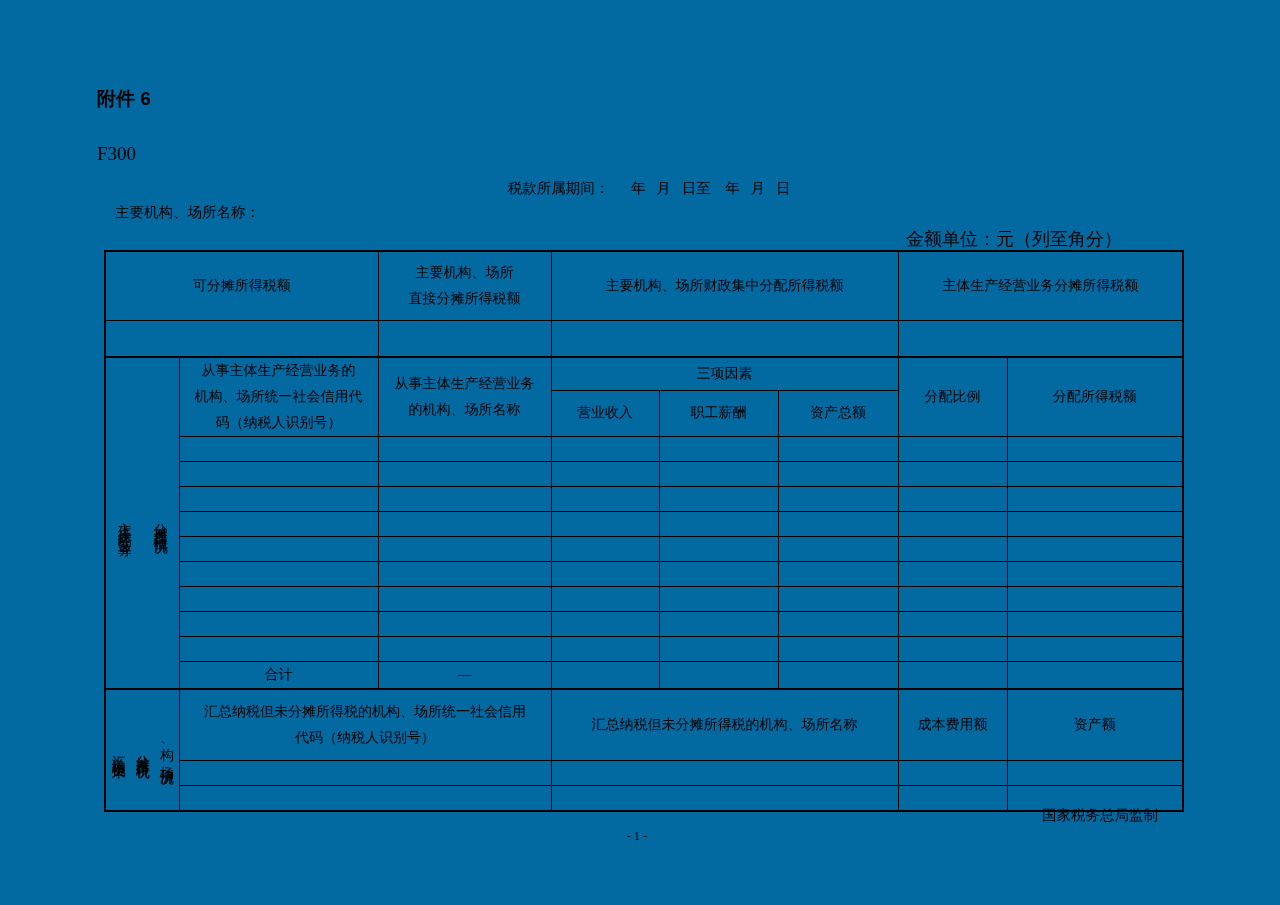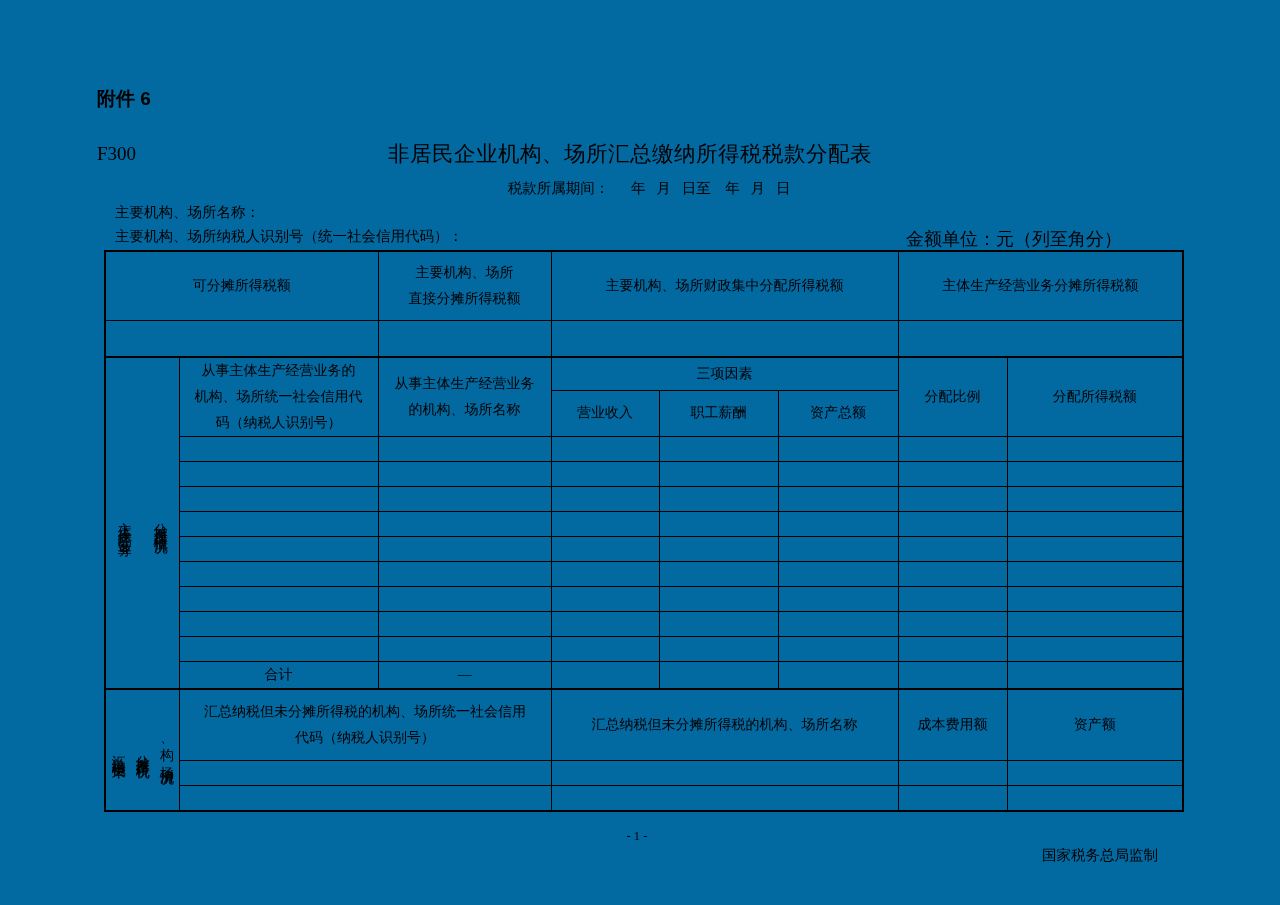--- a/index.html
+++ b/index.html
@@ -68,38 +68,36 @@
   .vert-wrap.tight { gap: 8px; }
   .vert {
     writing-mode: vertical-lr;
     text-orientation: upright;
     font-size: 14px; line-height: 1.15; letter-spacing: 3px;
     display: inline-block;
   }
   .vert-wrap.tight .vert { letter-spacing: 2px; }
 
   .footer-right {
-    position: absolute; right: 122px; top: 806px; font-size: 14.5px; margin-top: 40px;
+    position: absolute; right: 122px; top: 806px; font-size: 14.5px;
   }
   .page-number {
     position: absolute; left: 0; top: 829px; width: 1274px;
     text-align: center; font-size: 12.5px; white-space: pre;
   }
 </style>
 </head>
 <body>
 
 <div class="page">
 
   <div class="attachment">附件 6</div>
   <div class="form-code">F300</div>
-  <div class="title">非居民企业机构、场所汇总缴纳所得税税款分配表</div>
   <div class="period">税款所属期间：      年   月   日至    年   月   日</div>
   <div class="org-name">主要机构、场所名称：</div>
-  <div class="org-id">主要机构、场所纳税人识别号（统一社会信用代码）：</div>
   <div class="unit">金额单位：元（列至角分）</div>
 
   <table class="form-table">
     <colgroup>
       <col style="width:74px">
         <col style="width:199px">
         <col style="width:173px">
       <col style="width:108px">
         <col style="width:119px">
         <col style="width:120px">

